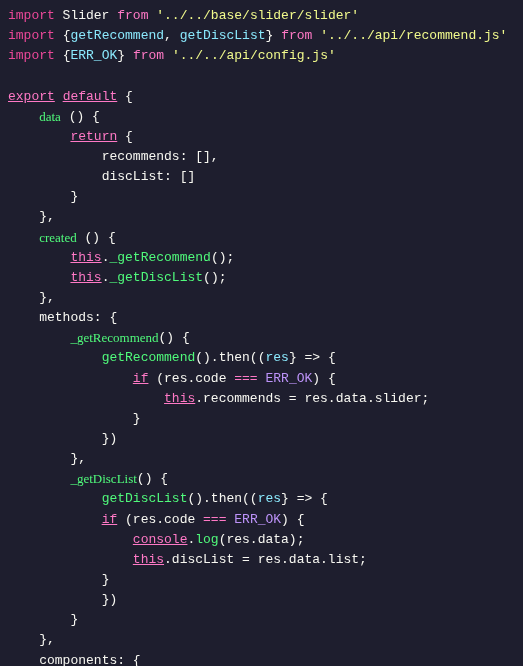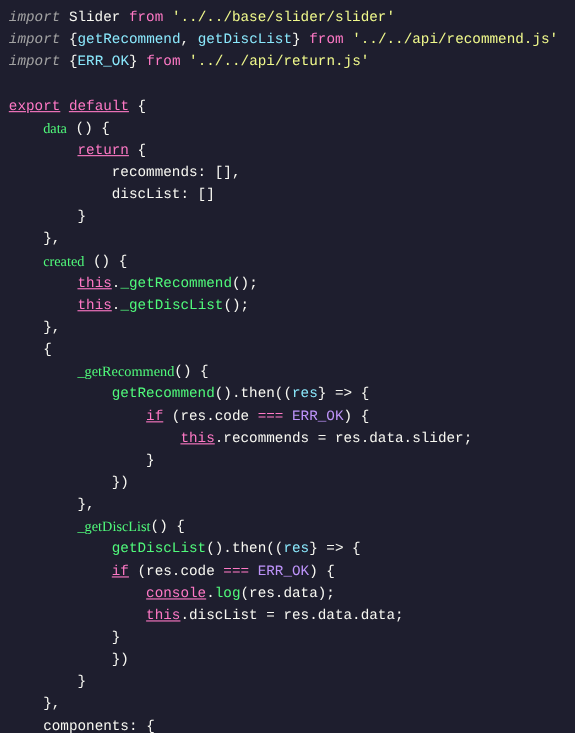--- a/index.html
+++ b/index.html
@@ -25,62 +25,62 @@
     }
 
     .line {
       display: flex;
       white-space: pre;
       padding: 0 8px;
       min-height: 20px;
     }
 
     .keyword    { color: #ff79c6; text-decoration: underline; }
-    .import-kw  { color: #a3a3a3; font-style: italic; }
+    .import-kw  { color: #ec4899; }
     .from-kw    { color: #ff79c6; }
     .string     { color: #f1fa8c; text-align: right; }
     .brace      { color: #f8f8f2; }
     .plain      { color: #f8f8f2; }
     .func-name  { color: #50fa7b; font-family: Liberation Serif, serif; }
     .this-kw    { color: #ff79c6; text-decoration: underline; }
     .method-call{ color: #50fa7b; }
     .operator   { color: #ff79c6; }
     .const-val  { color: #bd93f9; }
     .cyan       { color: #8be9fd; }
   </style>
 </head>
 <body>
 
 <div class="code-container">
 <div class="line"><span class="import-kw">import</span><span class="plain"> Slider </span><span class="from-kw">from</span><span class="plain"> </span><span class="string">'../../base/slider/slider'</span></div>
     <div class="line"><span class="import-kw">import</span><span class="plain"> </span><span class="brace">{</span><span class="cyan">getRecommend</span><span class="plain">, </span><span class="cyan">getDiscList</span><span class="brace">}</span><span class="plain"> </span><span class="from-kw">from</span><span class="plain"> </span><span class="string">'../../api/recommend.js'</span></div>
-    <div class="line"><span class="import-kw">import</span><span class="plain"> </span><span class="brace">{</span><span class="cyan">ERR_OK</span><span class="brace">}</span><span class="plain"> </span><span class="from-kw">from</span><span class="plain"> </span><span class="string">'../../api/return.js'</span></div>
+    <div class="line"><span class="import-kw">import</span><span class="plain"> </span><span class="brace">{</span><span class="cyan">ERR_OK</span><span class="brace">}</span><span class="plain"> </span><span class="from-kw">from</span><span class="plain"> </span><span class="string">'../../api/config.js'</span></div>
     <div class="line">&nbsp;</div>
     <div class="line"><span class="keyword">export</span><span class="plain"> </span><span class="keyword">default</span><span class="plain"> </span><span class="brace">{</span></div>
     <div class="line"><span class="plain">    </span><span class="func-name">data</span><span class="plain"> () </span><span class="brace">{</span></div>
     <div class="line"><span class="plain">        </span><span class="keyword">return</span><span class="plain"> </span><span class="brace">{</span></div>
     <div class="line"><span class="plain">            </span><span class="plain">recommends: </span><span class="brace">[]</span><span class="plain">,</span></div>
     <div class="line"><span class="plain">            </span><span class="plain">discList: </span><span class="brace">[]</span></div>
     <div class="line"><span class="plain">        </span><span class="brace">}</span></div>
     <div class="line"><span class="plain">    </span><span class="brace">},</span></div>
     <div class="line"><span class="plain">    </span><span class="func-name">created</span><span class="plain"> () </span><span class="brace">{</span></div>
     <div class="line"><span class="plain">        </span><span class="this-kw">this</span><span class="plain">.</span><span class="method-call">_getRecommend</span><span class="plain">();</span></div>
     <div class="line"><span class="plain">        </span><span class="this-kw">this</span><span class="plain">.</span><span class="method-call">_getDiscList</span><span class="plain">();</span></div>
     <div class="line"><span class="plain">    </span><span class="brace">},</span></div>
-    <div class="line"><span class="plain">    </span><span class="brace">{</span></div>
+    <div class="line"><span class="plain">    </span><span class="plain">methods: </span><span class="brace">{</span></div>
     <div class="line"><span class="plain">        </span><span class="func-name">_getRecommend</span><span class="plain">() </span><span class="brace">{</span></div>
     <div class="line"><span class="plain">            </span><span class="method-call">getRecommend</span><span class="plain">().then((</span><span class="cyan">res</span><span class="plain">} =&gt; </span><span class="brace">{</span></div>
     <div class="line"><span class="plain">                </span><span class="keyword">if</span><span class="plain"> (res.code </span><span class="operator">===</span><span class="plain"> </span><span class="const-val">ERR_OK</span><span class="plain">) </span><span class="brace">{</span></div>
     <div class="line"><span class="plain">                    </span><span class="this-kw">this</span><span class="plain">.recommends = res.data.slider;</span></div>
     <div class="line"><span class="plain">                </span><span class="brace">}</span></div>
     <div class="line"><span class="plain">            </span><span class="brace">})</span></div>
     <div class="line"><span class="plain">        </span><span class="brace">},</span></div>
     <div class="line"><span class="plain">        </span><span class="func-name">_getDiscList</span><span class="plain">() </span><span class="brace">{</span></div>
     <div class="line"><span class="plain">            </span><span class="method-call">getDiscList</span><span class="plain">().then((</span><span class="cyan">res</span><span class="plain">} =&gt; </span><span class="brace">{</span></div>
     <div class="line"><span class="plain">            </span><span class="keyword">if</span><span class="plain"> (res.code </span><span class="operator">===</span><span class="plain"> </span><span class="const-val">ERR_OK</span><span class="plain">) </span><span class="brace">{</span></div>
     <div class="line"><span class="plain">                </span><span class="this-kw">console</span><span class="plain">.</span><span class="method-call">log</span><span class="plain">(res.data);</span></div>
-    <div class="line"><span class="plain">                </span><span class="this-kw">this</span><span class="plain">.discList = res.data.data;</span></div>
+    <div class="line"><span class="plain">                </span><span class="this-kw">this</span><span class="plain">.discList = res.data.list;</span></div>
     <div class="line"><span class="plain">            </span><span class="brace">}</span></div>
     <div class="line"><span class="plain">            </span><span class="brace">})</span></div>
     <div class="line"><span class="plain">        </span><span class="brace">}</span></div>
     <div class="line"><span class="plain">    </span><span class="brace">},</span></div>
     <div class="line"><span class="plain">    </span><span class="plain">components: </span><span class="brace">{</span></div>
   </div>
 
 </body></html>

